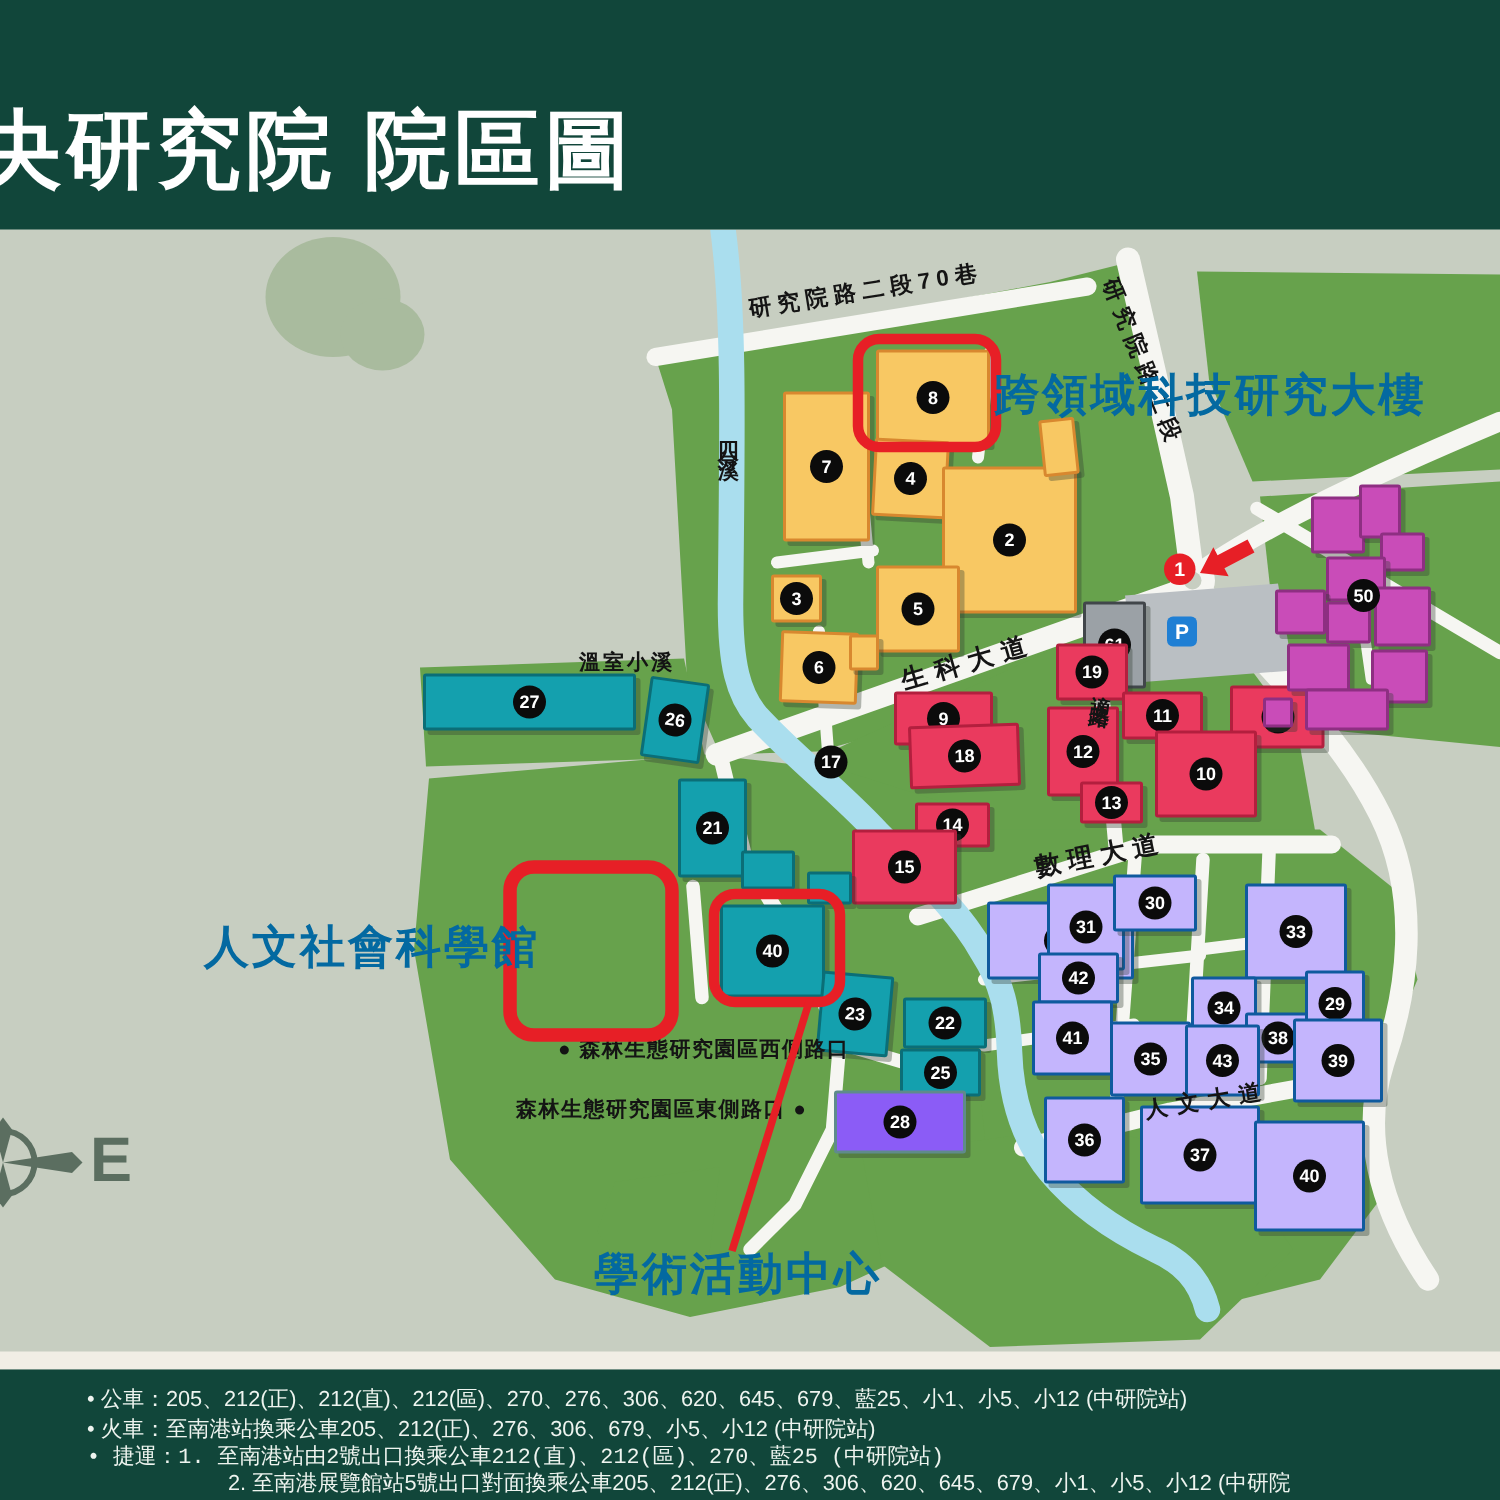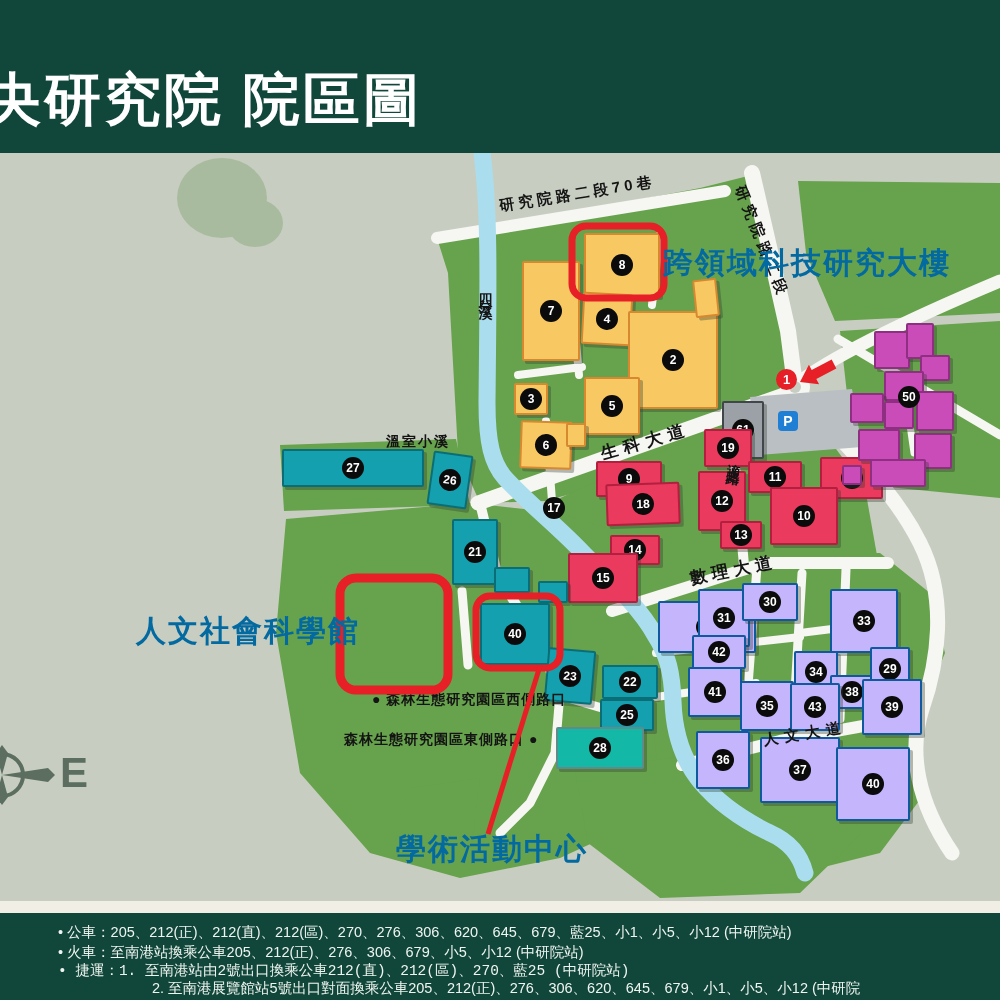--- a/index.html
+++ b/index.html
@@ -18,21 +18,21 @@
   .map{position:absolute;left:0;top:153px;width:1000px;height:748px;background:#c7cec1;overflow:hidden;}
   .map svg{position:absolute;left:0;top:0;}
   .basesvg{z-index:0;} .oversvg{z-index:30;pointer-events:none;}
   .bld{position:absolute;border:2px solid;border-radius:2px;box-shadow:3px 3px 0 rgba(50,60,50,.35);z-index:10;}
   .b-yellow{background:#f8c863;border-color:#d8882f;}
   .b-red{background:#ea3a5e;border-color:#b31f3e;}
   .b-teal{background:#14a0ae;border-color:#0b6e77;}
   .b-blue{background:#c4b5fd;border-color:#0f5a9e;}
   .b-magenta{background:#c94cb8;border-color:#8e2f82;}
   .b-gray{background:#9ba1a6;border-color:#41464a;}
-  .b-grayteal{background:#14b8a6;border-color:#5f8b8b;}
+  .b-grayteal{background:#8b5cf6;border-color:#5f8b8b;}
   .badge{position:absolute;width:22px;height:22px;border-radius:50%;background:#0b0b0b;color:#fff;
          font-weight:bold;font-size:12px;display:flex;align-items:center;justify-content:center;
          z-index:22;line-height:1;}
   .bc{left:50%;top:50%;transform:translate(-50%,-50%);}
   .rlabel{position:absolute;color:#141414;font-weight:bold;white-space:nowrap;z-index:20;}
   .anno{position:absolute;color:#0369a1;font-weight:bold;font-size:30px;letter-spacing:2px;
         white-space:nowrap;z-index:40;}
   .p-badge{position:absolute;left:778px;top:258px;width:20px;height:20px;background:#1f7fd4;
            border-radius:4px;color:#fff;font-weight:bold;font-size:14px;display:flex;
            align-items:center;justify-content:center;z-index:25;}

